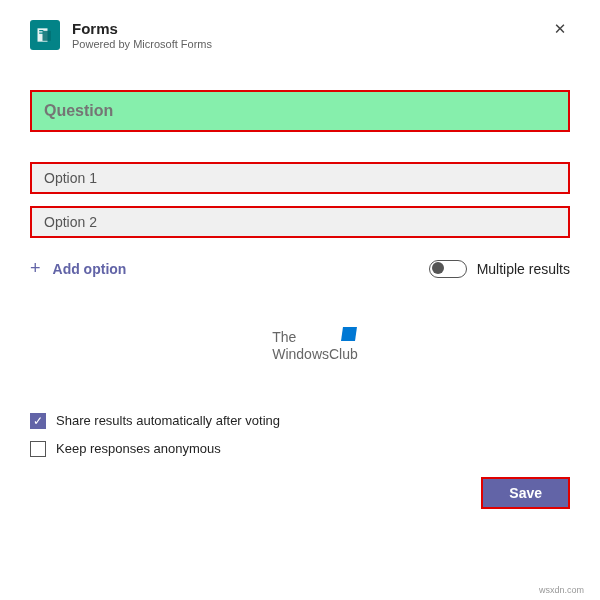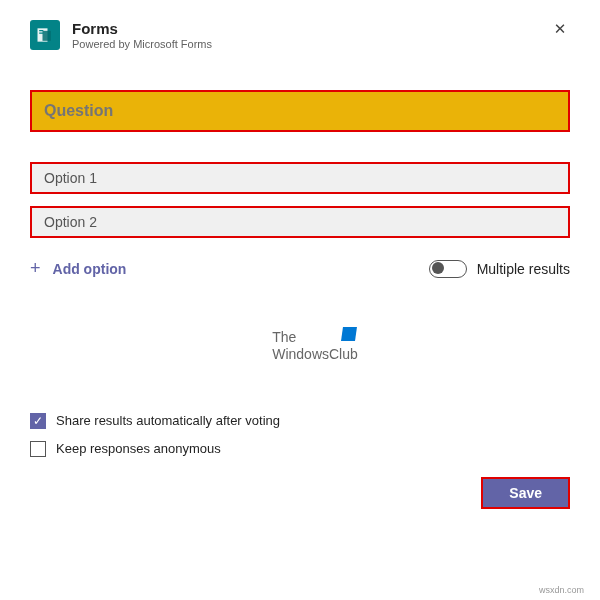--- a/index.html
+++ b/index.html
@@ -6,21 +6,21 @@
     body { width: 600px; height: 600px; background: #fff; position: relative; }
     .container { padding: 18px 30px; }
     .header { display: flex; align-items: flex-end; gap: 12px; position: relative; }
     .app-icon { width: 30px; height: 30px; background: #038387; border-radius: 3px; display: flex; align-items: center; justify-content: center; margin-top: 2px; }
     .app-icon svg { width: 20px; height: 20px; }
     .header-text { flex: 1; }
     .app-title { font-size: 15px; font-weight: 600; color: #242424; }
     .app-subtitle { font-size: 11px; color: #616161; margin-top: 1px; }
     .close-btn { position: absolute; right: 0; top: 0; width: 20px; height: 20px; background: transparent; border: none; cursor: pointer; color: #424242; font-size: 15px; line-height: 1; }
     .form-area { margin-top: 40px; }
-    .question-box { width: 100%; border: 2px solid #e00000; background: #eab308; padding: 10px 12px; font-size: 16px; font-weight: 600; color: #555; }
+    .question-box { width: 100%; border: 2px solid #e00000; background: #86efac; padding: 10px 12px; font-size: 16px; font-weight: 600; color: #555; }
     .option-box { width: 100%; border: 2px solid #e00000; background: #f0f0f0; padding: 6px 12px; font-size: 14px; color: #555; margin-top: 12px; }
     .option-box.first { margin-top: 30px; }
     .controls-row { display: flex; justify-content: space-between; align-items: center; margin-top: 20px; }
     .add-option { display: flex; align-items: center; gap: 12px; color: #6264a7; font-weight: 600; font-size: 14px; cursor: pointer; border: none; background: transparent; }
     .plus-icon { color: #6264a7; font-size: 18px; font-weight: 400; }
     .toggle-wrap { display: flex; align-items: center; gap: 10px; }
     .toggle { width: 38px; height: 18px; border: 1.5px solid #555; border-radius: 10px; position: relative; background: #fff; cursor: pointer; }
     .toggle-knob { width: 12px; height: 12px; background: #555; border-radius: 50%; position: absolute; left: 2px; top: 1.5px; }
     .toggle-label { font-size: 14px; color: #242424; }
     .watermark { margin-top: 50px; display: flex; justify-content: center; }

